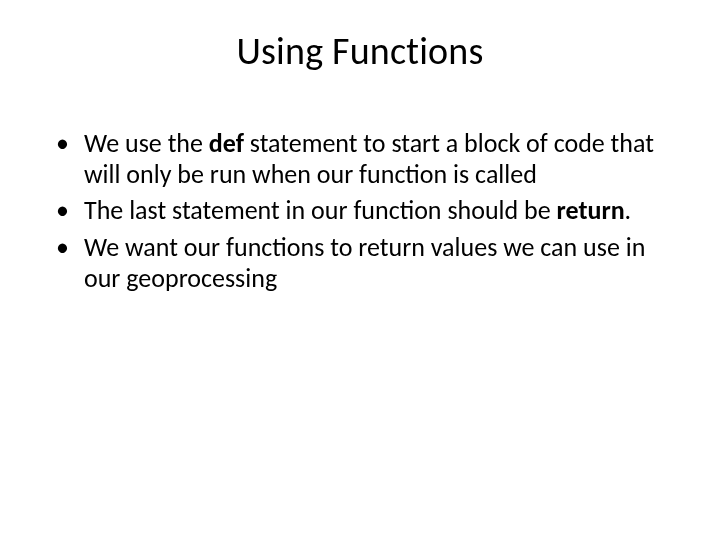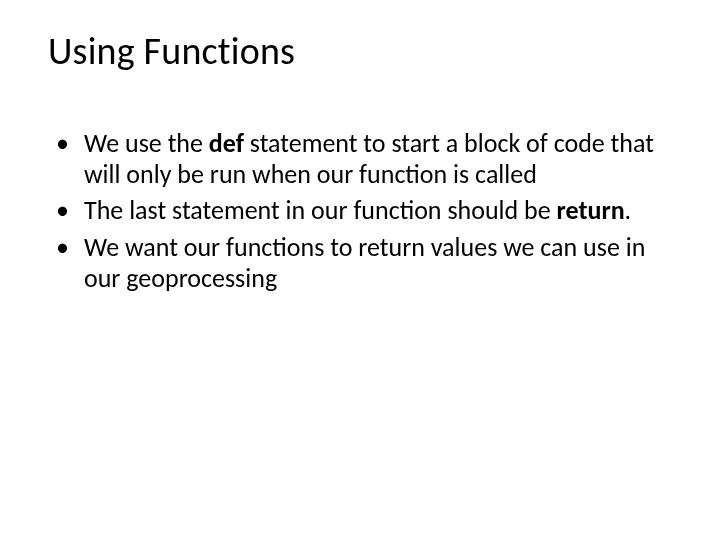--- a/index.html
+++ b/index.html
@@ -6,21 +6,21 @@
   html, body { width: 720px; height: 540px; }
   body {
     background: #fff;
     font-family: Calibri, "Segoe UI", Arial, sans-serif;
     color: #000;
     padding: 28px 48px 0 48px;
   }
   .title {
     font-size: 38px;
     font-weight: 400;
-    text-align: left;
+    text-align: center;
     margin-bottom: 54px;
     letter-spacing: 0.2px;
   }
   ul.bullets {
     list-style: none;
     padding-left: 8px;
   }
   ul.bullets li {
     position: relative;
     padding-left: 28px;

